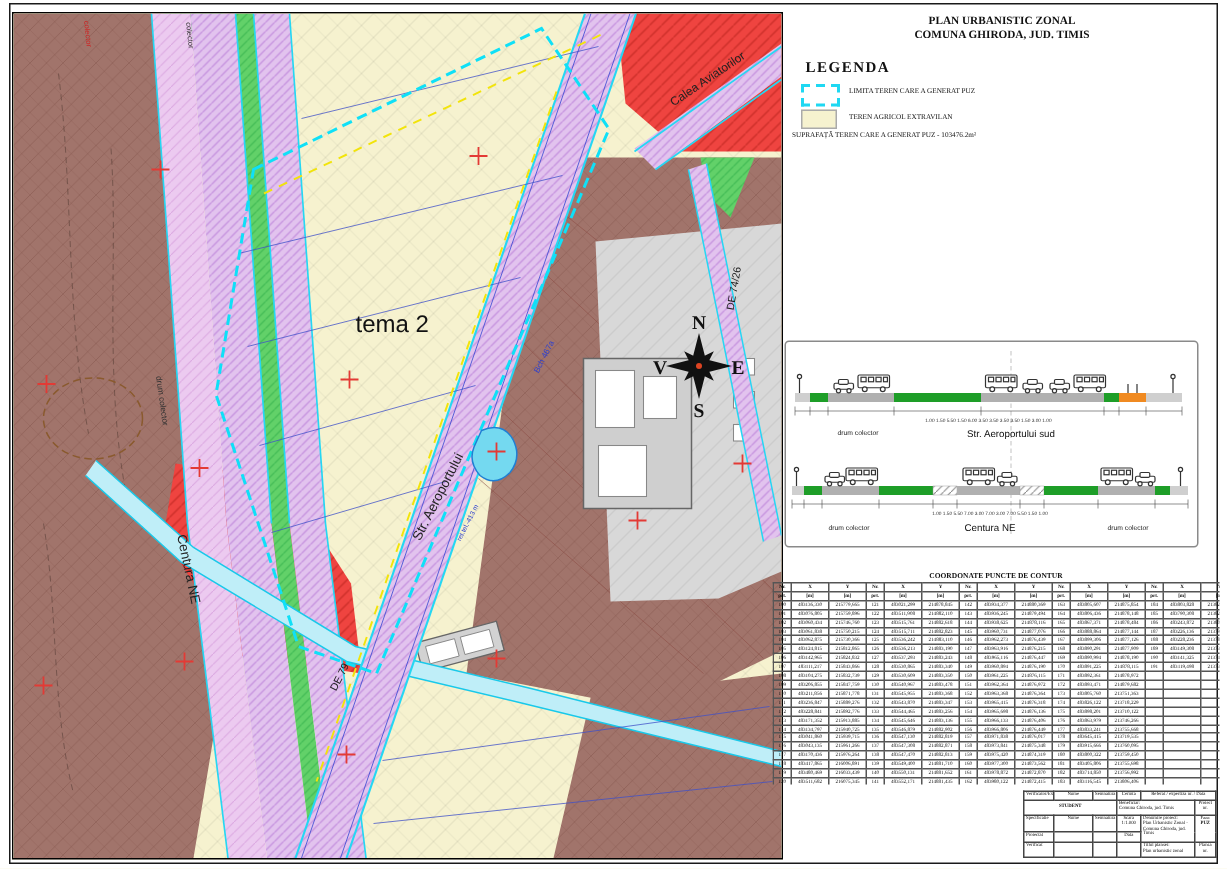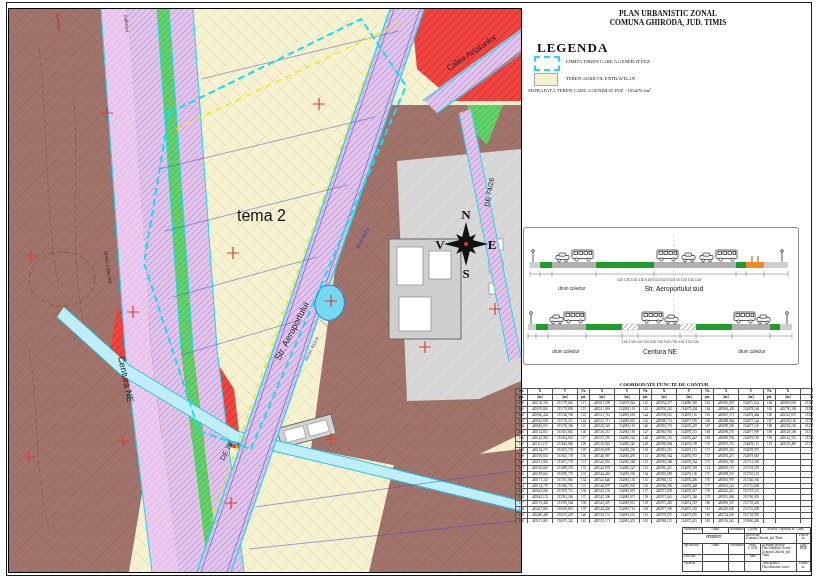--- a/index.html
+++ b/index.html
@@ -3,21 +3,21 @@
 <meta charset="utf-8">
 <style>
   html,body{margin:0;padding:0;background:#fff;width:818px;height:579px;position:relative;
             font-family:"Liberation Serif", serif;}
   .abs{position:absolute;}
   .sheet{left:6px;top:2px;width:804px;height:572px;border:1.5px solid #1a1a1a;background:#fff;}
   #map-svg{left:8px;top:8px;border:1px solid #000;background:#f6f2cf;}
   #map-svg text{font-family:"Liberation Sans", sans-serif;}
   .plan-title{left:540px;top:9px;width:256px;text-align:center;font-size:7.5px;font-weight:bold;
               line-height:9px;color:#111;}
-  .legend-head{left:537px;top:40px;font-size:13px;font-weight:bold;letter-spacing:1px;color:#111;}
+  .legend-head{left:537px;top:40px;font-size:10px;font-weight:bold;letter-spacing:1px;color:#111;}
   .sw{width:22px;height:11px;}
   .sw1{left:534px;top:56px;border:2px dashed #1fd8f2;background:#fff;}
   .sw2{left:534px;top:73px;background:#f6f2cf;border:0.5px solid #aaa;}
   .leg-label{font-size:4.8px;color:#111;}
   .ll1{left:566px;top:59px;} .ll2{left:566px;top:76px;}
   .surface{left:528px;top:88px;font-size:4.8px;color:#111;}
   .sections-panel{left:523px;top:227px;width:274px;height:136px;border:1px solid #8a8a8a;border-radius:3px;}
   .sections-panel svg text{font-family:"Liberation Sans", sans-serif;}
   .coords-wrap{left:515px;top:381px;width:298px;height:142px;overflow:hidden;}
   .coords-title{text-align:center;font-size:5px;font-weight:bold;line-height:7px;color:#111;}

